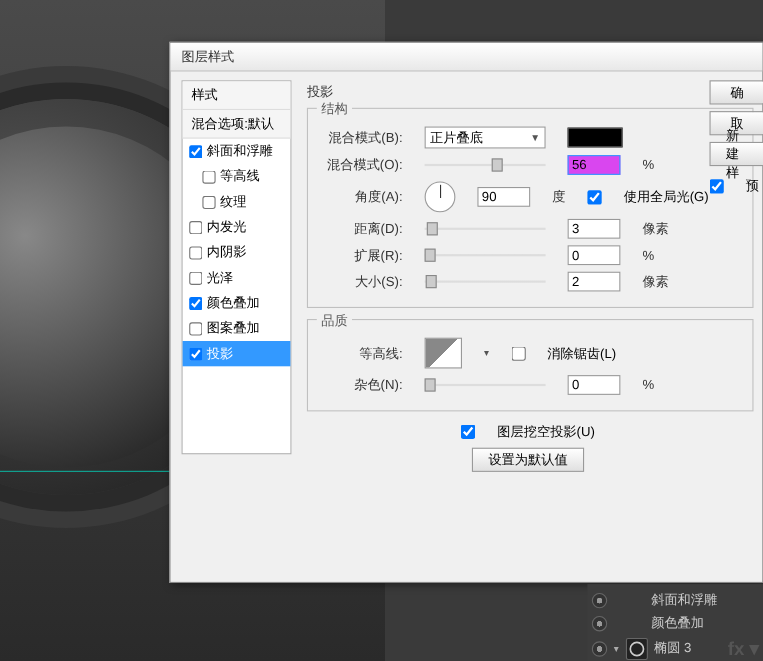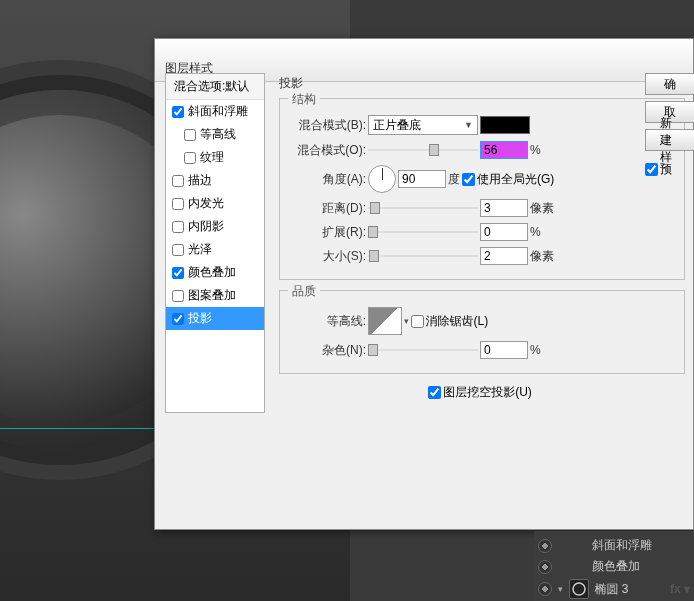--- a/index.html
+++ b/index.html
@@ -7,35 +7,35 @@
 
 .bg-image { position: absolute; left: 0; top: 0; width: 350px; height: 601px; background: linear-gradient(180deg, #4a4a4a 0%, #2a2a2a 100%); }
 .dial { position: absolute; left: -120px; top: 90px; width: 360px; height: 360px; border-radius: 50%; background: radial-gradient(circle at 40% 35%, #5a5a5a, #1a1a1a); box-shadow: 0 0 0 15px #2a2a2a, 0 0 0 30px #3a3a3a; }
 .dial::before { content: ""; position: absolute; inset: 25px; border-radius: 50%; background: radial-gradient(circle at 38% 32%, #888, #111); }
 .guideline { position: absolute; left: 0; top: 428px; width: 694px; height: 1px; background: #00e0c4; opacity: 0.7; }
 
 .dialog {
   position: absolute; left: 154px; top: 38px; width: 540px; height: 492px;
   background: #f0f0f0; border: 1px solid #888; box-shadow: 2px 2px 8px rgba(0,0,0,0.5);
 }
-.titlebar { height: 26px; background: linear-gradient(#fff,#e8e8e8); border-bottom: 1px solid #c0c0c0; padding: 21px 10px; color: #333; }
+.titlebar { height: 26px; background: linear-gradient(#fff,#e8e8e8); border-bottom: 1px solid #c0c0c0; padding: 4px 10px; color: #333; }
 
 .left-panel { position: absolute; left: 10px; top: 34px; width: 100px; height: 340px; border: 1px solid #b0b0b0; background: #fff; }
 .lp-header { padding: 4px 8px; border-bottom: 1px solid #ddd; background: #f5f5f5; }
 .lp-item { padding: 3px 6px; display: flex; align-items: center; gap: 4px; cursor: pointer; }
 .lp-item.indent { padding-left: 18px; }
 .lp-item.selected { background: #3399ff; color: #fff; }
 .lp-item input[type=checkbox] { width: 12px; height: 12px; }
 
 .right-panel { position: absolute; left: 120px; top: 34px; width: 410px; height: 448px; }
 .section-title { padding: 2px 4px; color: #333; }
 .fieldset { border: 1px solid #c0c0c0; margin: 4px 0 10px 4px; padding: 10px 8px 8px; position: relative; }
 .fieldset .legend { position: absolute; top: -8px; left: 8px; background: #f0f0f0; padding: 0 4px; color: #555; }
 
-.row { display: flex; align-items: center; gap: 2px; margin: 6px 0; }
+.row { display: flex; align-items: center; gap: 20px; margin: 6px 0; }
 .lbl { width: 78px; text-align: right; color: #333; }
 .select { width: 110px; height: 20px; border: 1px solid #999; background: #fff; display: flex; align-items: center; justify-content: space-between; padding: 0 4px; }
 .color-swatch { width: 50px; height: 18px; background: #000; border: 1px solid #666; }
 .slider { width: 110px; height: 16px; position: relative; background: linear-gradient(#ddd,#ddd) no-repeat center/100% 2px; }
 .slider .thumb { position: absolute; top: 2px; width: 10px; height: 12px; background: #ccc; border: 1px solid #888; }
 .num-input { width: 48px; height: 18px; border: 1px solid #999; padding: 1px 3px; background: #fff; }
 .num-input.hl { background: #d946ef; border-color: #3399ff; }
 .unit { color: #333; }
 
 .angle-dial { width: 28px; height: 28px; border: 1px solid #999; border-radius: 50%; background: #fff; position: relative; }
@@ -48,51 +48,48 @@
 .side-buttons { position: absolute; right: -2px; top: 34px; width: 50px; display: flex; flex-direction: column; gap: 6px; }
 .side-buttons .btn { width: 50px; justify-content: center; }
 
 .dark-panel { position: absolute; right: 0; top: 0; width: 115px; height: 38px; background: #3a3a3a; }
 .layers-panel { position: absolute; right: 0; bottom: 0; width: 160px; height: 70px; background: #3c3c3c; color: #ccc; padding: 4px; }
 .layer-row { display: flex; align-items: center; gap: 6px; padding: 2px 0; }
 .eye { width: 14px; height: 14px; border: 1px solid #666; border-radius: 50%; background: radial-gradient(circle, #999 30%, #333 32%); }
 .layer-thumb { width: 20px; height: 20px; background: #222; border: 1px solid #666; border-radius: 2px; display: flex; align-items: center; justify-content: center; }
 .layer-thumb svg { width: 16px; height: 16px; }
 .caret { font-size: 9px; color: #555; }
-.fx-marker { color: #555; font-size: 12px; font-weight: bold; }
+.fx-marker { color: #555; font-size: 17px; font-weight: bold; }
 </style>
 </head>
 <body>
 
 <div class="bg-image">
   <div class="dial"></div>
 </div>
 <div class="guideline"></div>
 <div class="dark-panel"></div>
 
 <div class="dialog">
   <div class="titlebar">图层样式</div>
 
   <div class="left-panel">
+    <div class="lp-header">样式</div>
     <div class="lp-header">混合选项:默认</div>
     <div class="lp-item">
         <input type="checkbox" checked="" style="">
         <span>斜面和浮雕</span>
       </div>
     <div class="lp-item indent">
         <input type="checkbox" style="">
         <span>等高线</span>
       </div>
     <div class="lp-item indent">
         <input type="checkbox" style="">
         <span>纹理</span>
-      </div>
-    <div class="lp-item">
-        <input type="checkbox" style="">
-        <span>描边</span>
       </div>
     <div class="lp-item">
         <input type="checkbox" style="">
         <span>内发光</span>
       </div>
     <div class="lp-item">
         <input type="checkbox" style="">
         <span>内阴影</span>
       </div>
     <div class="lp-item">
@@ -194,20 +191,21 @@
         <span class="unit">%</span>
       </div>
     </div>
 
     <div class="row" style="justify-content:center">
       <input type="checkbox" checked="" style="">
       <span>图层挖空投影(U)</span>
     </div>
 
     <div class="row" style="justify-content:center; gap:10px">
+      <div class="btn">设置为默认值</div>
     </div>
   </div>
 
   <div class="side-buttons">
     <div class="btn">确</div>
     <div class="btn">取</div>
     <div class="btn">新建样</div>
     <div class="row" style="margin-top:4px">
         <input type="checkbox" checked="" style="">
         <span>预</span>

